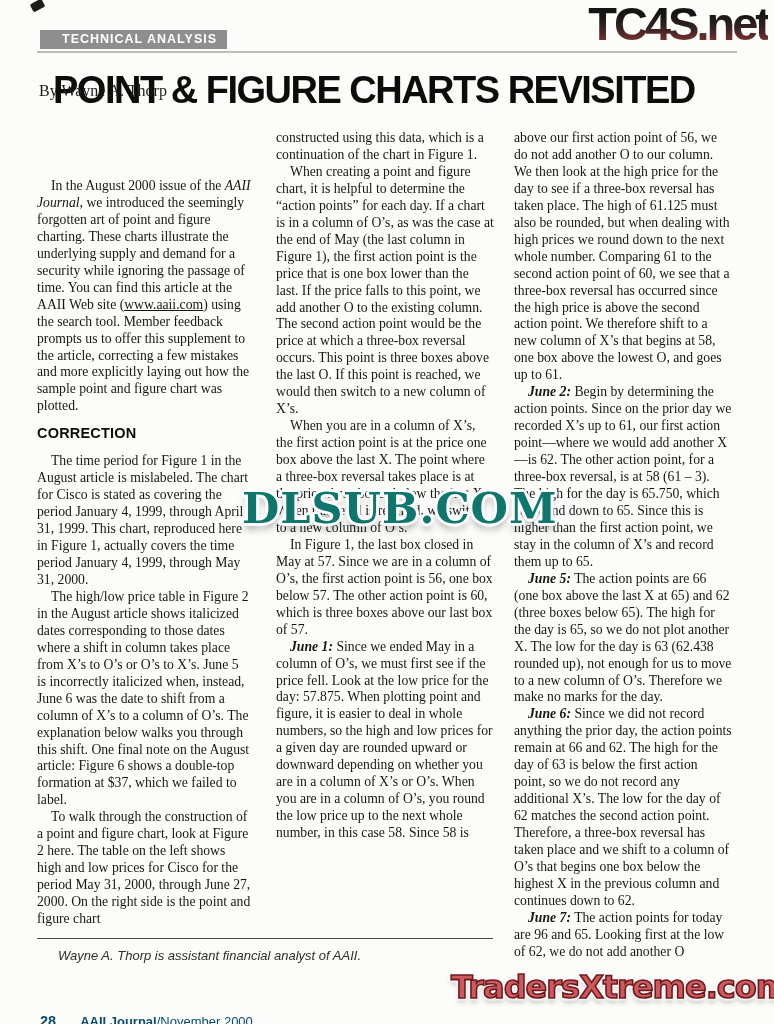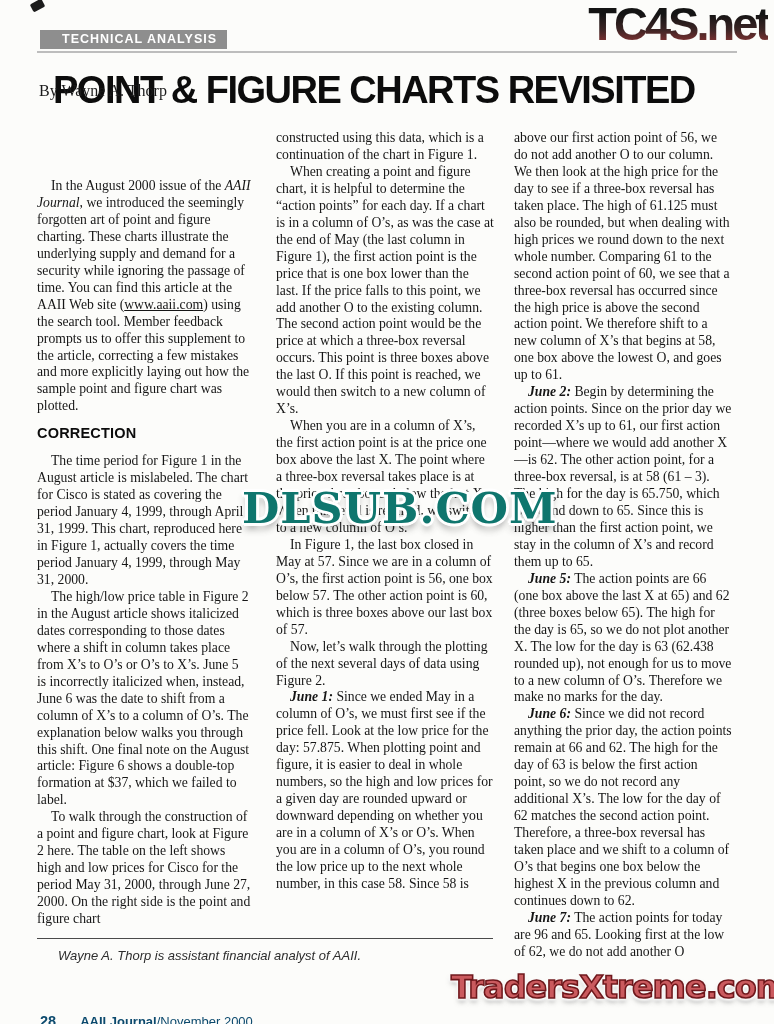--- a/index.html
+++ b/index.html
@@ -68,21 +68,20 @@
       <h3 class="sechead">CORRECTION</h3>
       <p class="body-p"><span>The time period for Figure 1 in the August article is mislabeled. The chart for Cisco is stated as covering the period January 4, 1999, through April 31, 1999. This chart, reproduced here in Figure 1, actually covers the time period January 4, 1999, through May 31, 2000.</span></p>
       <p class="body-p"><span>The high/low price table in Figure 2 in the August article shows italicized dates corresponding to those dates where a shift in column takes place from X’s to O’s or O’s to X’s. June 5 is incorrectly italicized when, instead, June 6 was the date to shift from a column of X’s to a column of O’s. The explanation below walks you through this shift. One final note on the August article: Figure 6 shows a double-top formation at $37, which we failed to label.</span></p>
       <p class="body-p"><span>To walk through the construction of a point and figure chart, look at Figure 2 here. The table on the left shows high and low prices for Cisco for the period May 31, 2000, through June 27, 2000. On the right side is the point and figure chart</span></p>
     </div>
   <div class="col" id="col2">
       <p class="body-p noindent"><span>constructed using this data, which is a continuation of the chart in Figure 1.</span></p>
       <p class="body-p"><span>When creating a point and figure chart, it is helpful to determine the “action points” for each day. If a chart is in a column of O’s, as was the case at the end of May (the last column in Figure 1), the first action point is the price that is one box lower than the last. If the price falls to this point, we add another O to the existing column. The second action point would be the price at which a three-box reversal occurs. This point is three boxes above the last O. If this point is reached, we would then switch to a new column of X’s.</span></p>
       <p class="body-p"><span>When you are in a column of X’s, the first action point is at the price one box above the last X. The point where a three-box reversal takes place is at the price three boxes below the last X. When this level is reached, we switch to a new column of O’s.</span></p>
       <p class="body-p"><span>In Figure 1, the last box closed in May at 57. Since we are in a column of O’s, the first action point is 56, one box below 57. The other action point is 60, which is three boxes above our last box of 57.</span></p>
-      <p class="body-p"><span>Now, let’s walk through the plotting of the next several days of data using Figure 2.</span></p>
       <p class="body-p"><span class="bi">June 1:</span><span> Since we ended May in a column of O’s, we must first see if the price fell. Look at the low price for the day: 57.875. When plotting point and figure, it is easier to deal in whole numbers, so the high and low prices for a given day are rounded upward or downward depending on whether you are in a column of X’s or O’s. When you are in a column of O’s, you round the low price up to the next whole number, in this case 58. Since 58 is</span></p>
     </div>
   <div class="col" id="col3">
       <p class="body-p noindent"><span>above our first action point of 56, we do not add another O to our column. We then look at the high price for the day to see if a three-box reversal has taken place. The high of 61.125 must also be rounded, but when dealing with high prices we round down to the next whole number. Comparing 61 to the second action point of 60, we see that a three-box reversal has occurred since the high price is above the second action point. We therefore shift to a new column of X’s that begins at 58, one box above the lowest O, and goes up to 61.</span></p>
       <p class="body-p"><span class="bi">June 2:</span><span> Begin by determining the action points. Since on the prior day we recorded X’s up to 61, our first action point—where we would add another X—is 62. The other action point, for a three-box reversal, is at 58 (61 – 3). The high for the day is 65.750, which we round down to 65. Since this is higher than the first action point, we stay in the column of X’s and record them up to 65.</span></p>
       <p class="body-p"><span class="bi">June 5:</span><span> The action points are 66 (one box above the last X at 65) and 62 (three boxes below 65). The high for the day is 65, so we do not plot another X. The low for the day is 63 (62.438 rounded up), not enough for us to move to a new column of O’s. Therefore we make no marks for the day.</span></p>
       <p class="body-p"><span class="bi">June 6:</span><span> Since we did not record anything the prior day, the action points remain at 66 and 62. The high for the day of 63 is below the first action point, so we do not record any additional X’s. The low for the day of 62 matches the second action point. Therefore, a three-box reversal has taken place and we shift to a column of O’s that begins one box below the highest X in the previous column and continues down to 62.</span></p>
       <p class="body-p"><span class="bi">June 7:</span><span> The action points for today are 96 and 65. Looking first at the low of 62, we do not add another O</span></p>
     </div>
 

